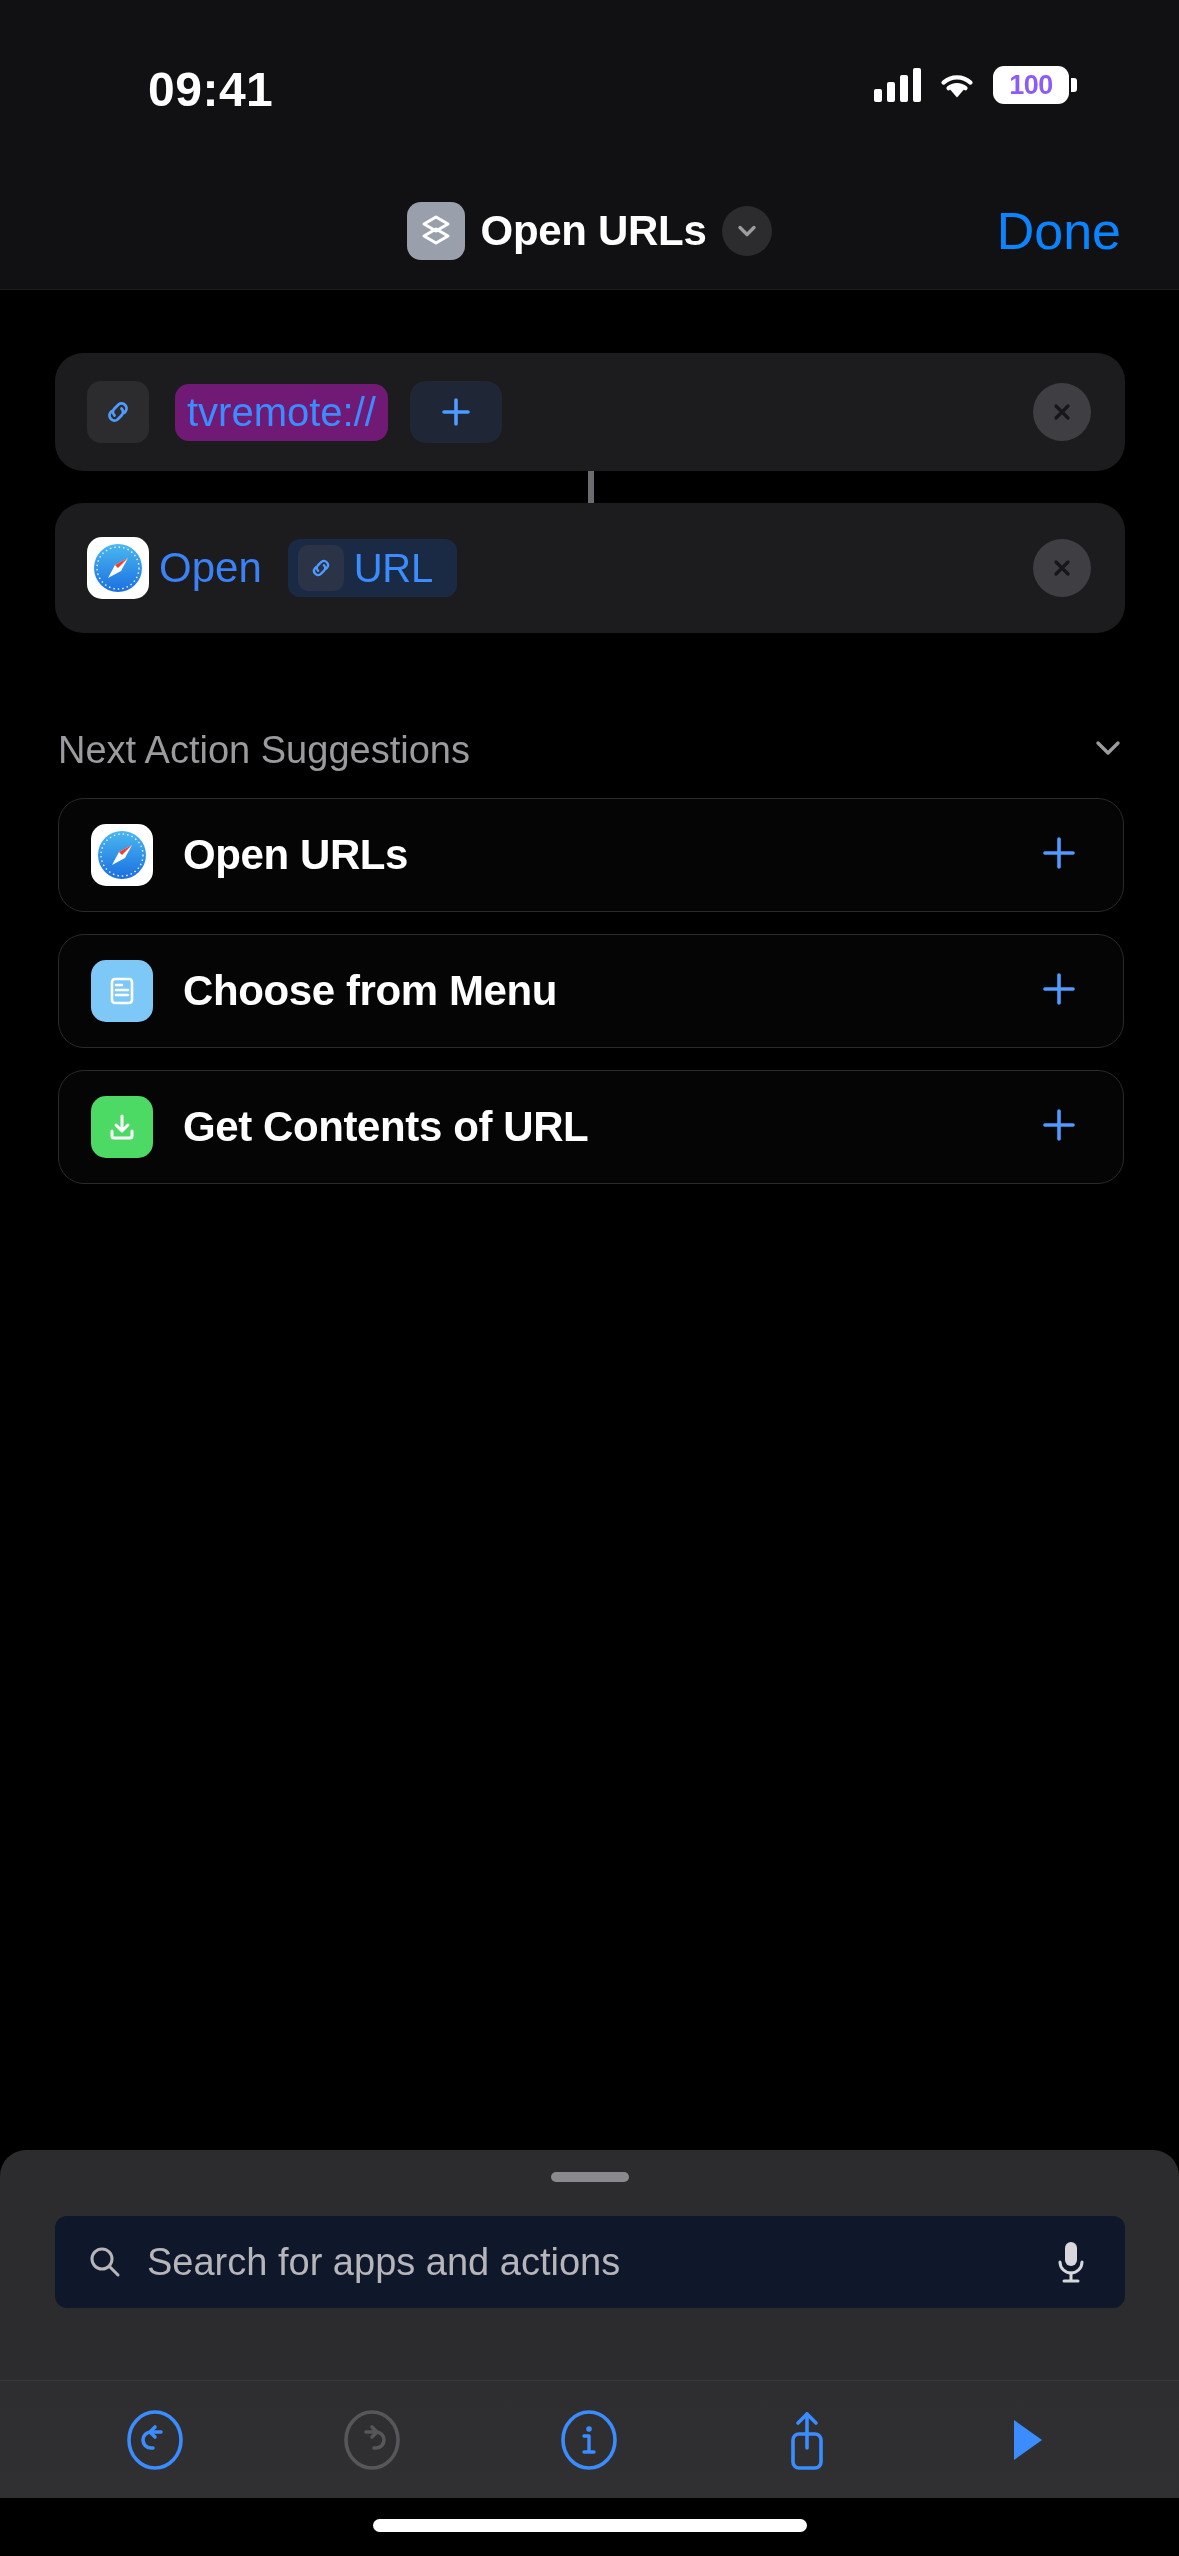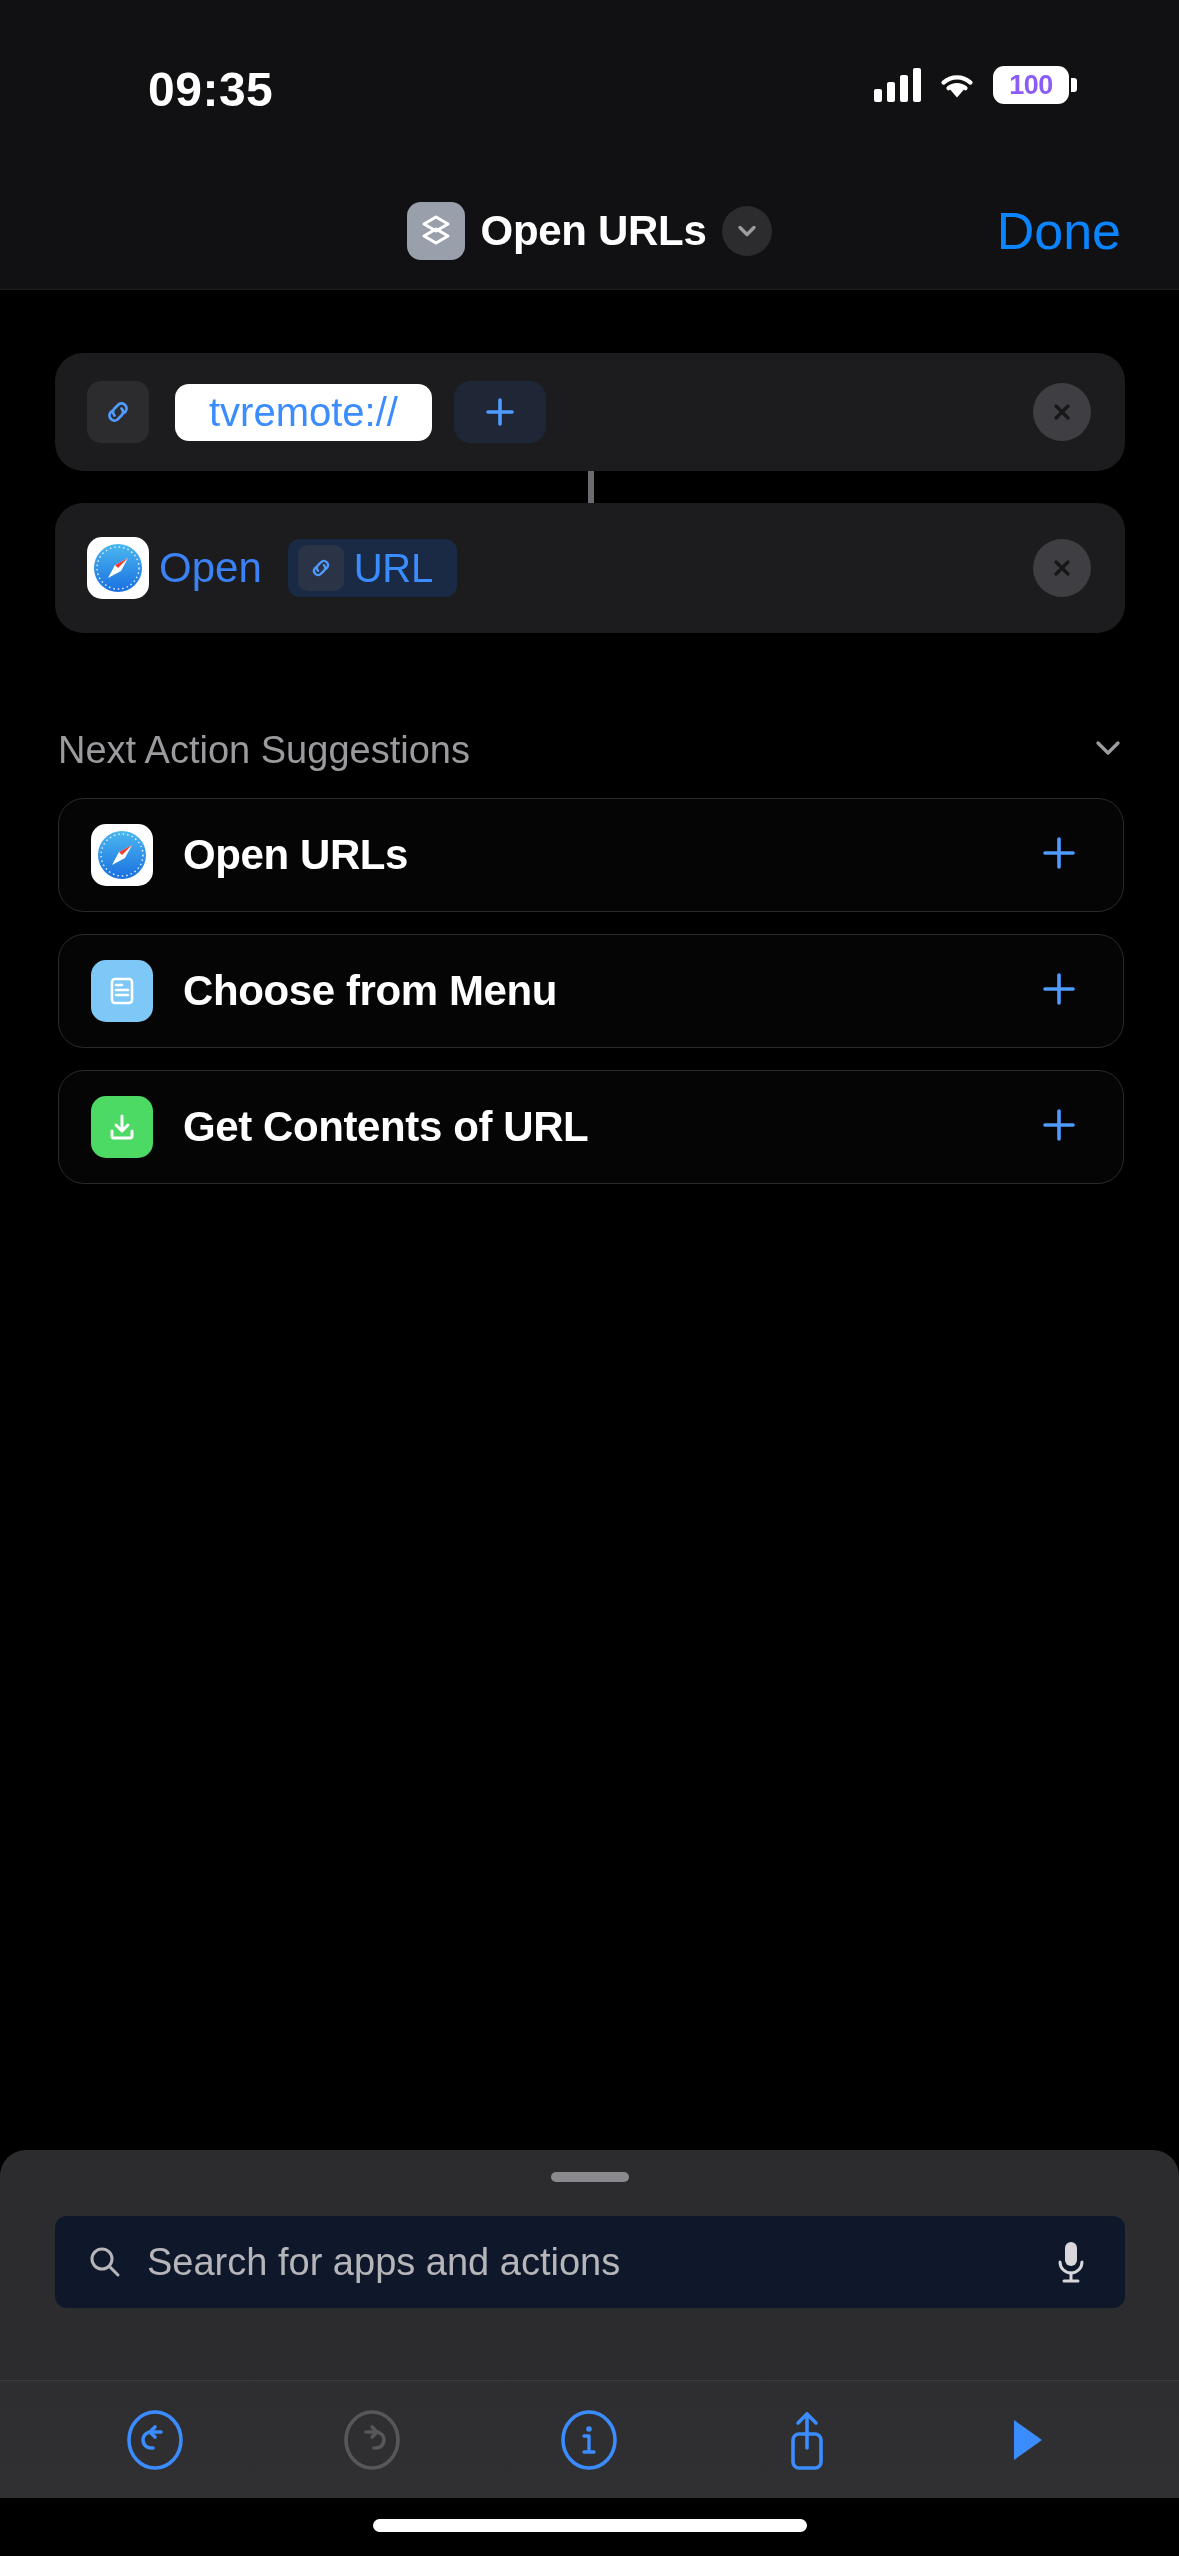--- a/index.html
+++ b/index.html
@@ -106,21 +106,21 @@
     background:#1b2a44; border-radius:12px;
     padding:6px 24px 6px 10px; margin-left:26px;
   }
   .token-chain {
     width:46px; height:46px; border-radius:10px; background:#2b3347;
     display:flex; align-items:center; justify-content:center; flex:none;
   }
   .token-text { font-size:40px; color:#3b8cff; font-weight:500; letter-spacing:-0.3px;}
   .url-token {
     display:inline-flex; align-items:center;
-    background:#ffffff; border-radius:14px; padding:6px 34px;
+    background:#701a75; border-radius:14px; padding:6px 12px;
     margin-left:26px;
   }
   .url-token span { font-size:40px; color:#3b8cff; font-weight:500; }
   .plus-pill {
     width:92px; height:62px; border-radius:16px; background:#1f2635;
     display:flex; align-items:center; justify-content:center;
     margin-left:22px; flex:none;
   }
   .word-open { font-size:42px; color:#3b82f6; font-weight:400; margin-left:10px; }
   .card-x {
@@ -185,21 +185,21 @@
     position:absolute; left:50%; bottom:24px; transform:translateX(-50%);
     width:434px; height:13px; border-radius:7px; background:#fff;
   }
 </style>
 </head>
 <body>
 
 <div id="phone">
 
   <div class="statusbar">
-    <div class="sb-time">09:35</div>
+    <div class="sb-time">09:41</div>
     <div class="sb-right">
       <div class="bars">
           <i></i>
           <i></i>
           <i></i>
           <i></i>
         </div>
       <svg class="wifi" viewBox="0 0 40 32">
         <path d="M20 28.5 L12.2 19.6 a11.5 11.5 0 0 1 15.6 0 Z" fill="#fff"></path>
         <path d="M6.5 13.6 a20 20 0 0 1 27 0" stroke="#fff" stroke-width="4.2" fill="none" stroke-linecap="round"></path>

